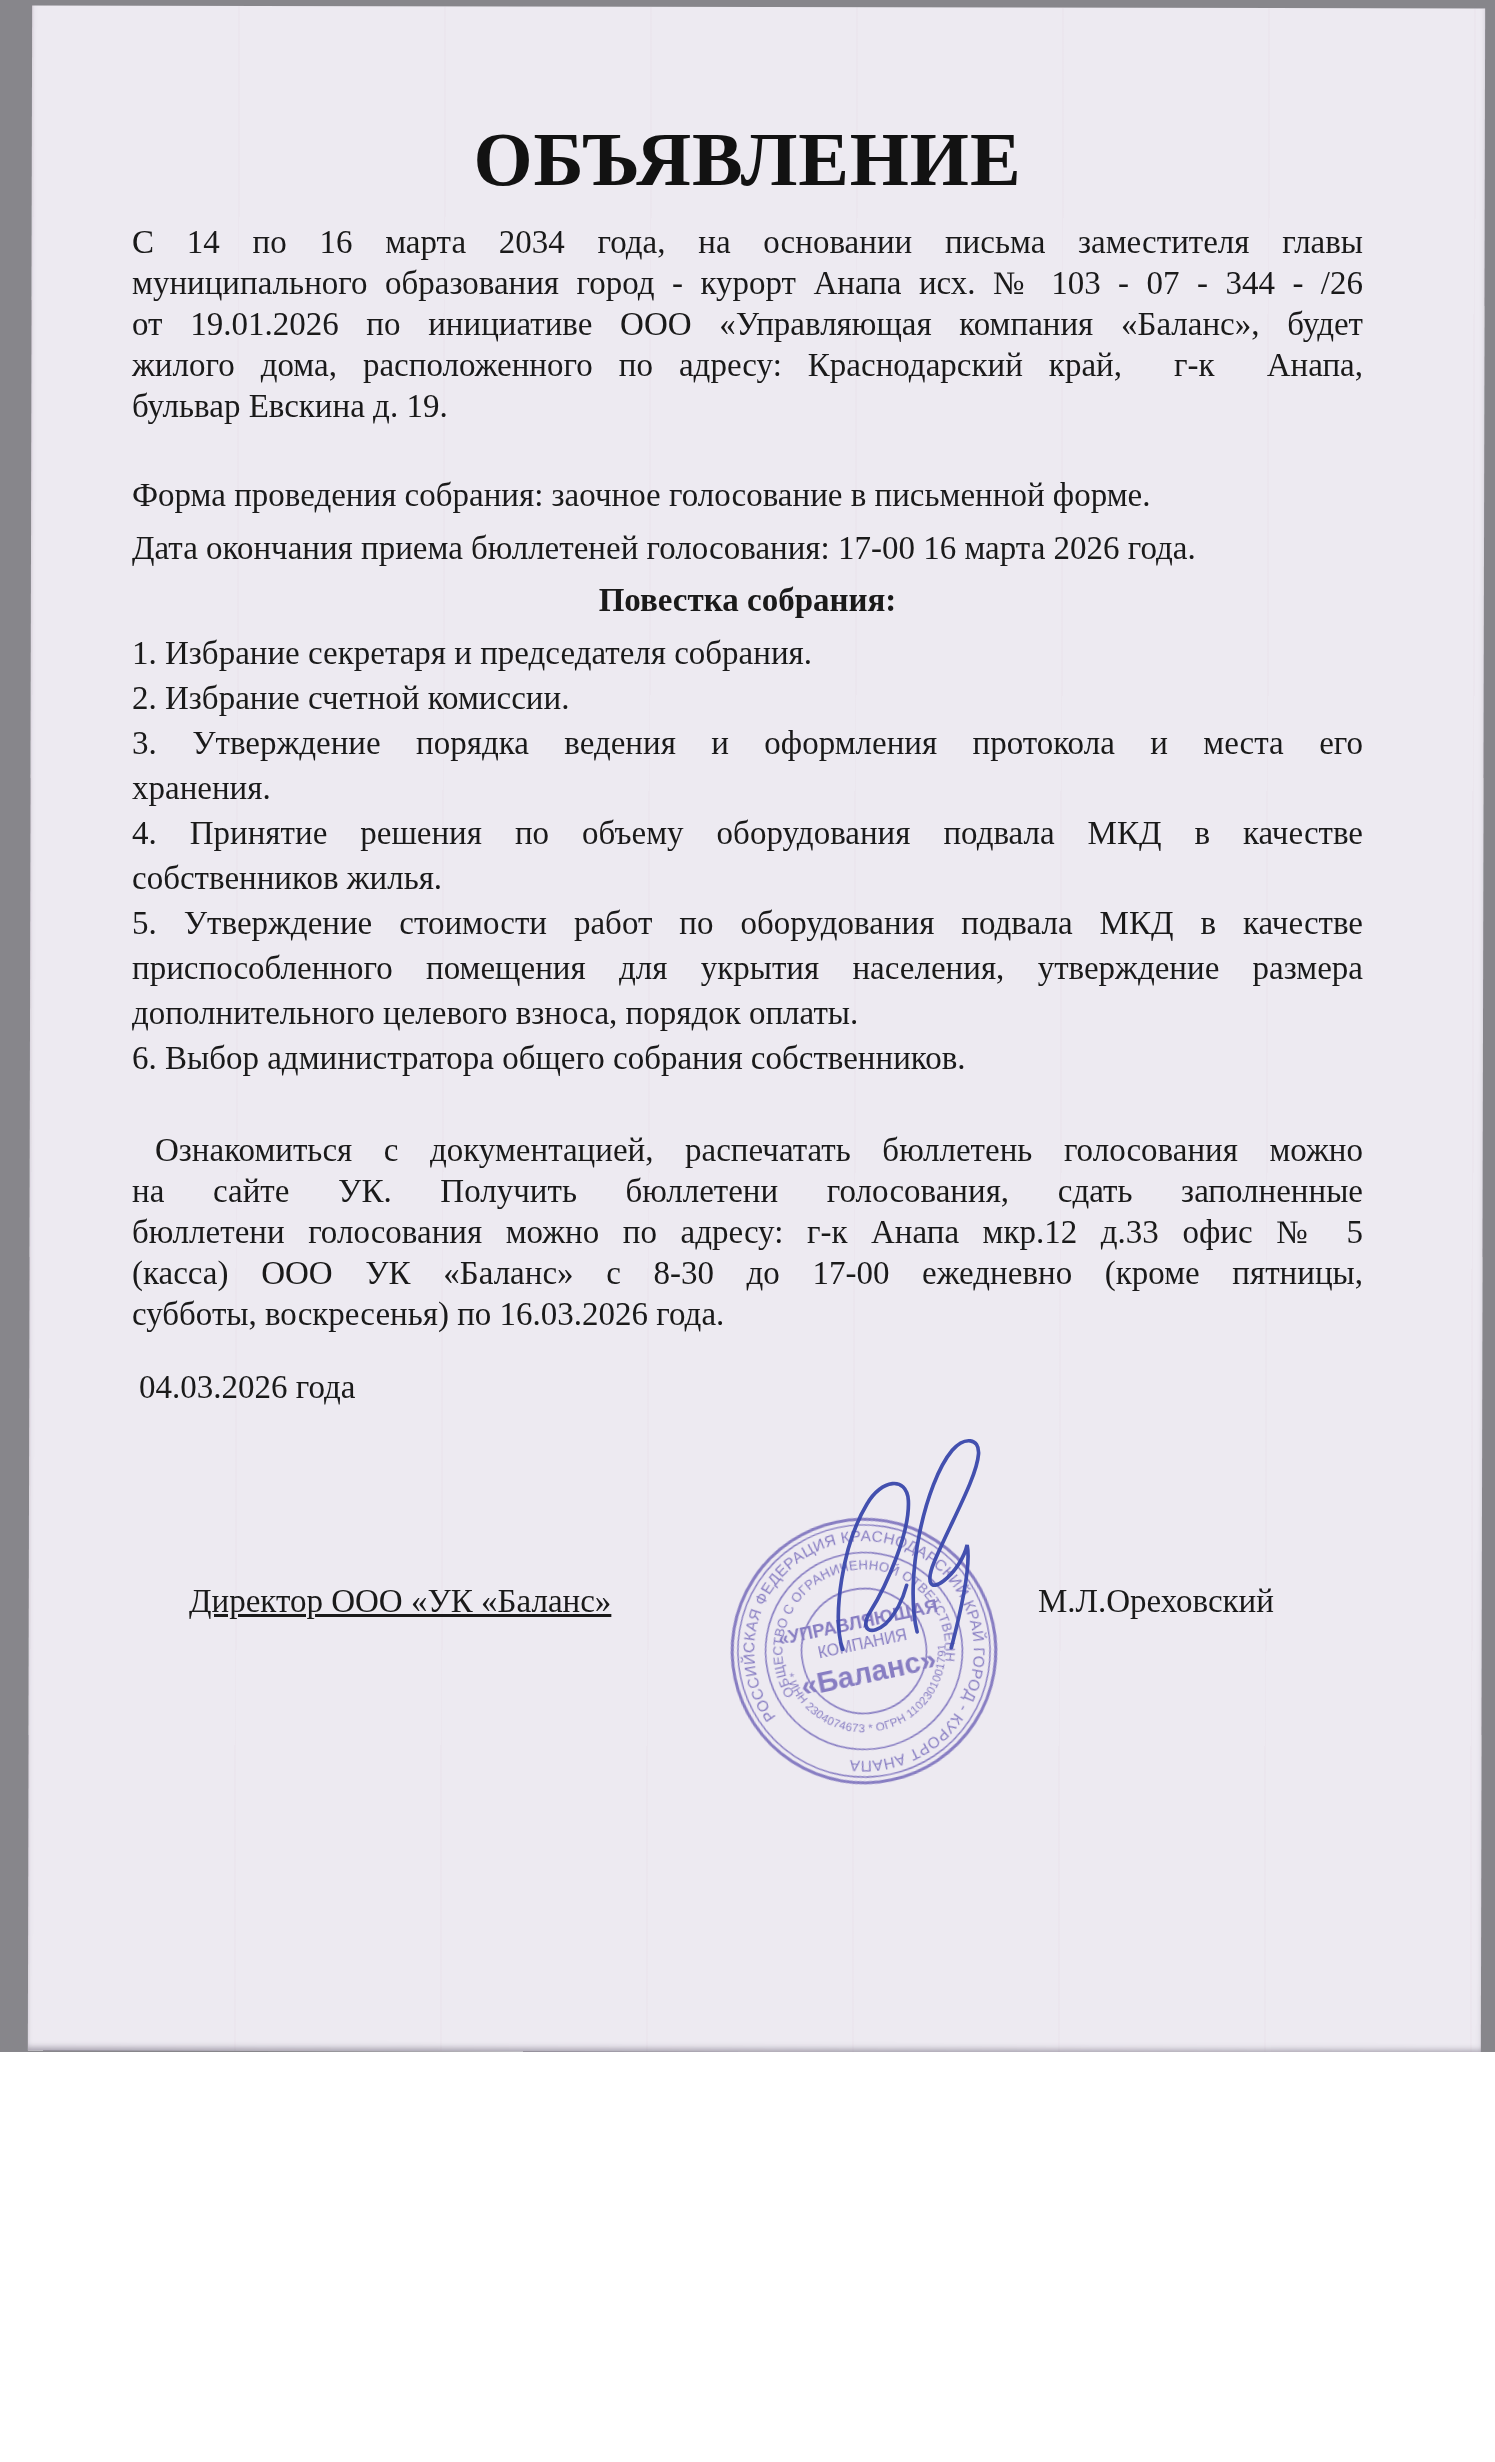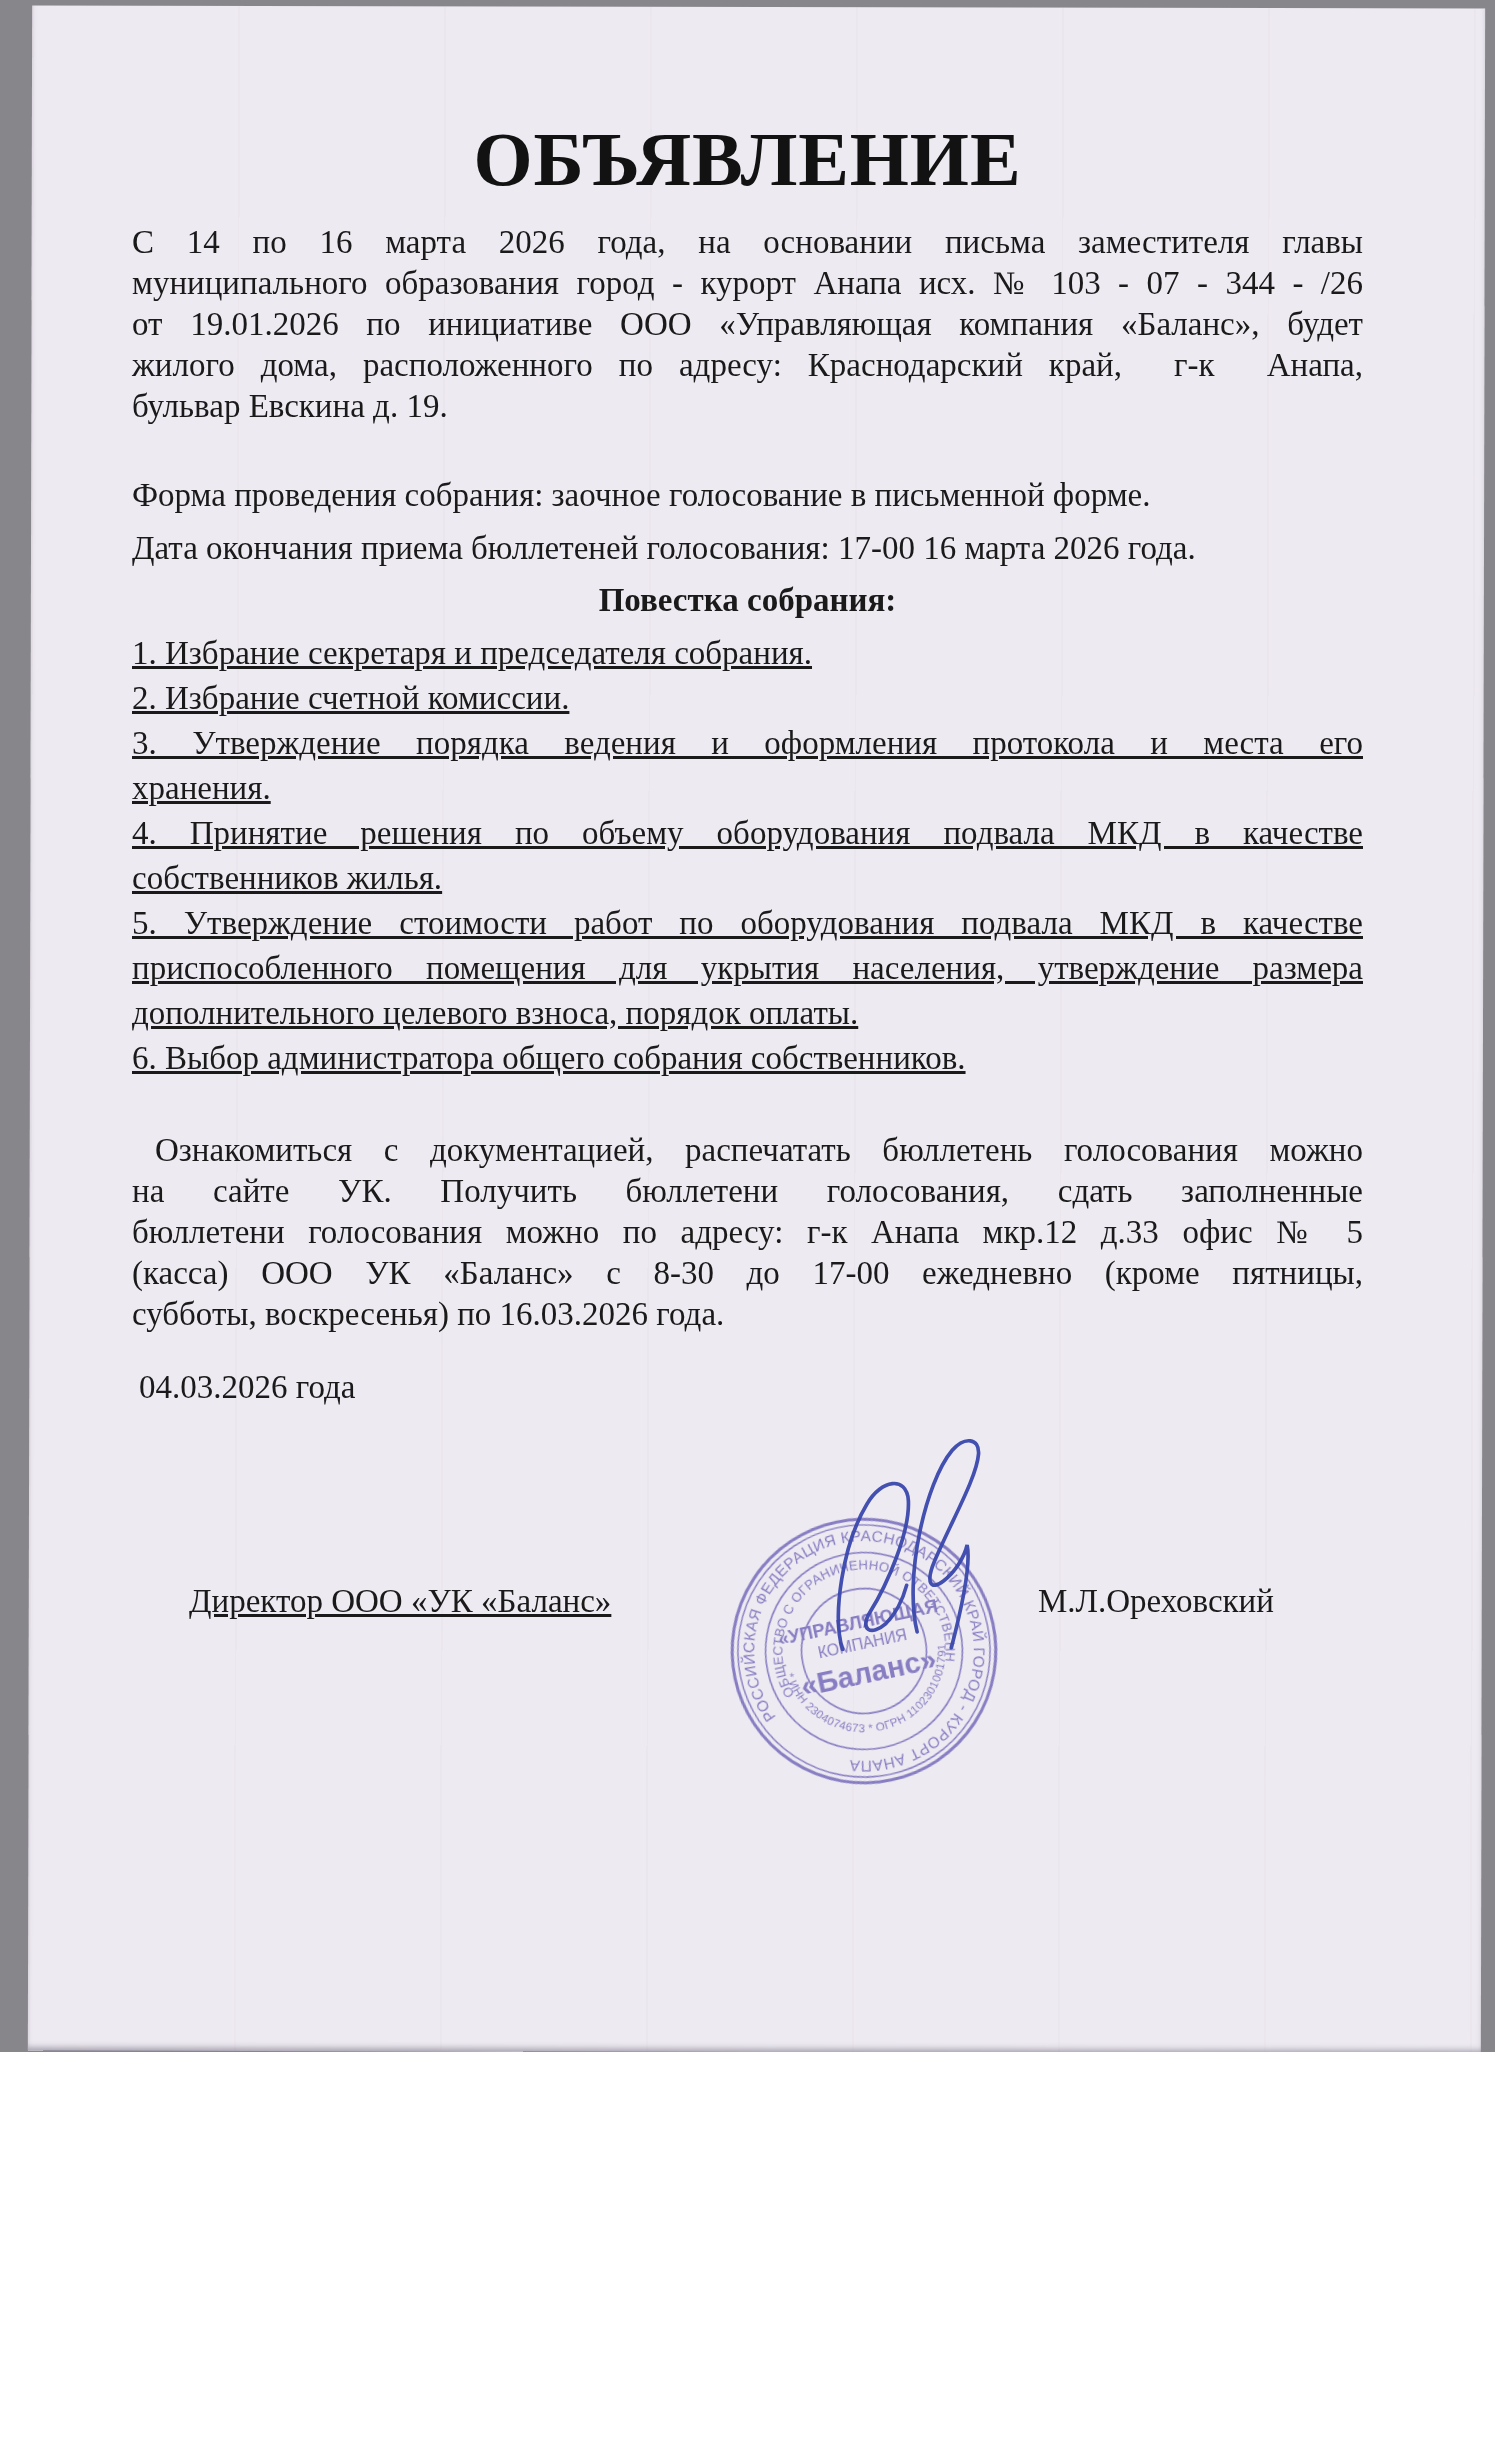--- a/index.html
+++ b/index.html
@@ -18,21 +18,21 @@
   .content{position:absolute;left:0;top:0;width:1495px;height:2052px;border-radius:13px;}
   .title{
     position:absolute;left:0;top:121px;width:1495px;text-align:center;
     font-weight:bold;font-size:76px;line-height:76px;letter-spacing:0.9px;color:#121212;
   }
   .block{position:absolute;left:132px;width:1231px;font-size:33px;}
   #p1{top:222px;line-height:41px;}
   #form-line{top:475px;line-height:41px;}
   #deadline-line{top:528px;line-height:41px;}
   #agenda-heading{top:580px;line-height:41px;font-weight:bold;text-align:center;}
-  #agenda{top:631px;line-height:45px;text-decoration:underline;}
+  #agenda{top:631px;line-height:45px;}
   #info{top:1130px;line-height:41px;}
   #issue-date{top:1367px;line-height:41px;padding-left:7px;}
   #sig-row{top:1581px;line-height:41px;height:41px;}
   #sig-row .director{position:absolute;left:57px;white-space:nowrap;text-decoration:underline;}
   #sig-row .name{position:absolute;left:906px;white-space:nowrap;}
   .tline{text-align:justify;}
   .tline.fill{text-align-last:justify;}
   .tline.ind{text-indent:23px;}
   .stamp{
     position:absolute;left:719px;top:1506px;width:290px;height:290px;
@@ -46,21 +46,21 @@
 <body>
 
 <div class="scan">
   <div class="paper"></div>
 
   <div class="content">
 
     <div class="title">ОБЪЯВЛЕНИЕ</div>
 
     <div class="block" id="p1">
-        <div class="tline fill">С 14 по 16 марта 2026 года, на основании письма заместителя главы</div>
+        <div class="tline fill">С 14 по 16 марта 2034 года, на основании письма заместителя главы</div>
         <div class="tline fill">муниципального образования город - курорт Анапа исх. № 103 - 07 - 344 - /26</div>
         <div class="tline fill">от 19.01.2026 по инициативе ООО «Управляющая компания «Баланс», будет</div>
         <div class="tline fill">жилого дома, расположенного по адресу: Краснодарский край, &nbsp;г-к&nbsp; Анапа,</div>
         <div class="tline">бульвар Евскина д. 19.</div>
       </div>
 
     <div class="block" id="form-line">Форма проведения собрания: заочное голосование в письменной форме.</div>
 
     <div class="block" id="deadline-line">Дата окончания приема бюллетеней голосования: 17-00 16 марта 2026 года.</div>
 

